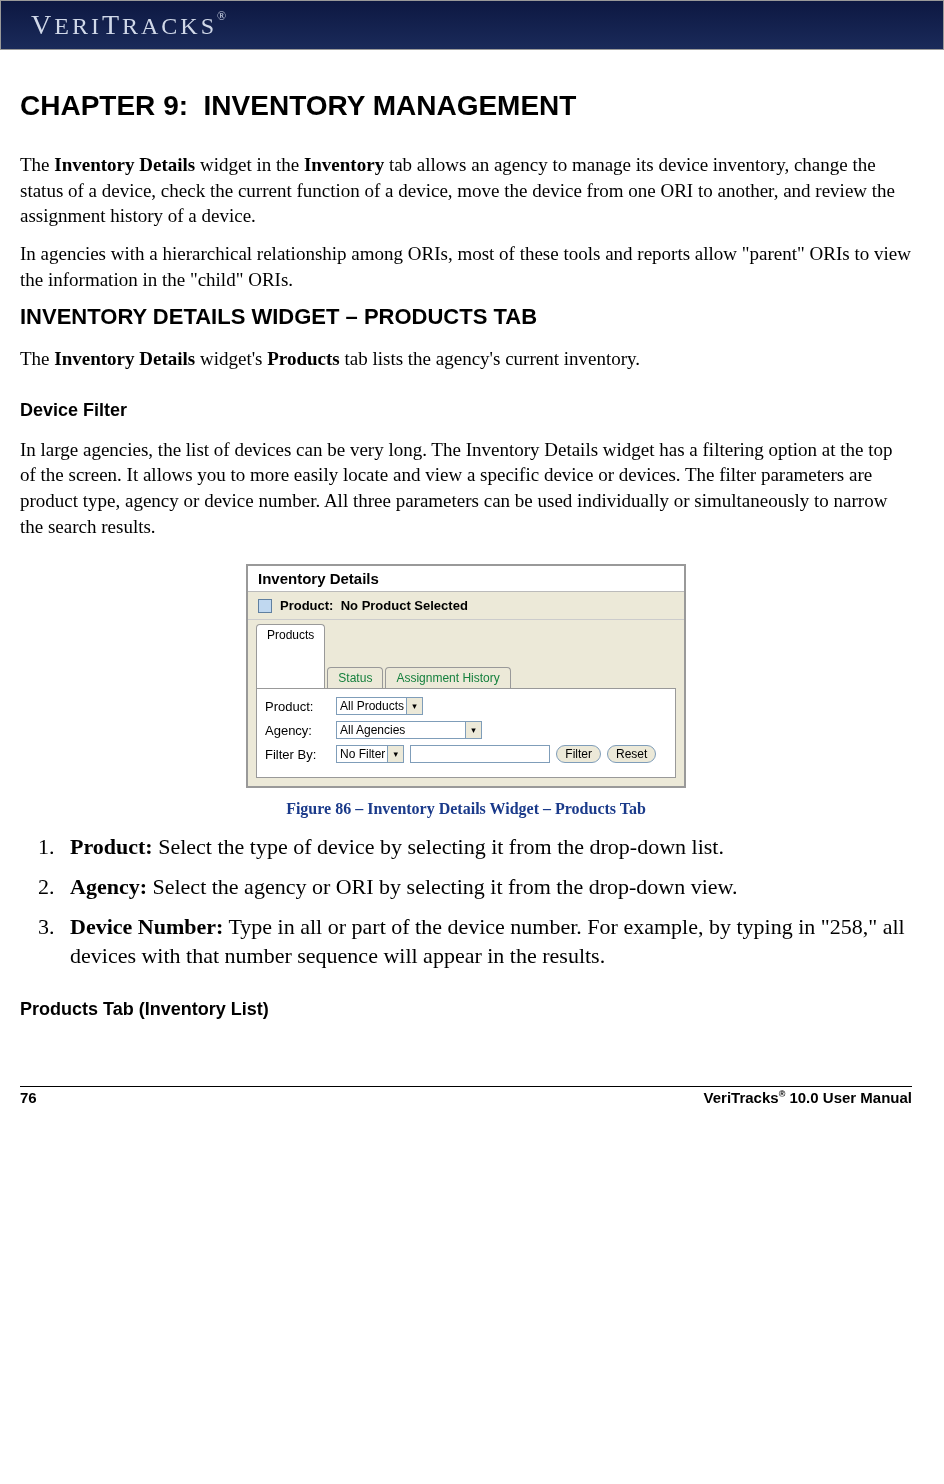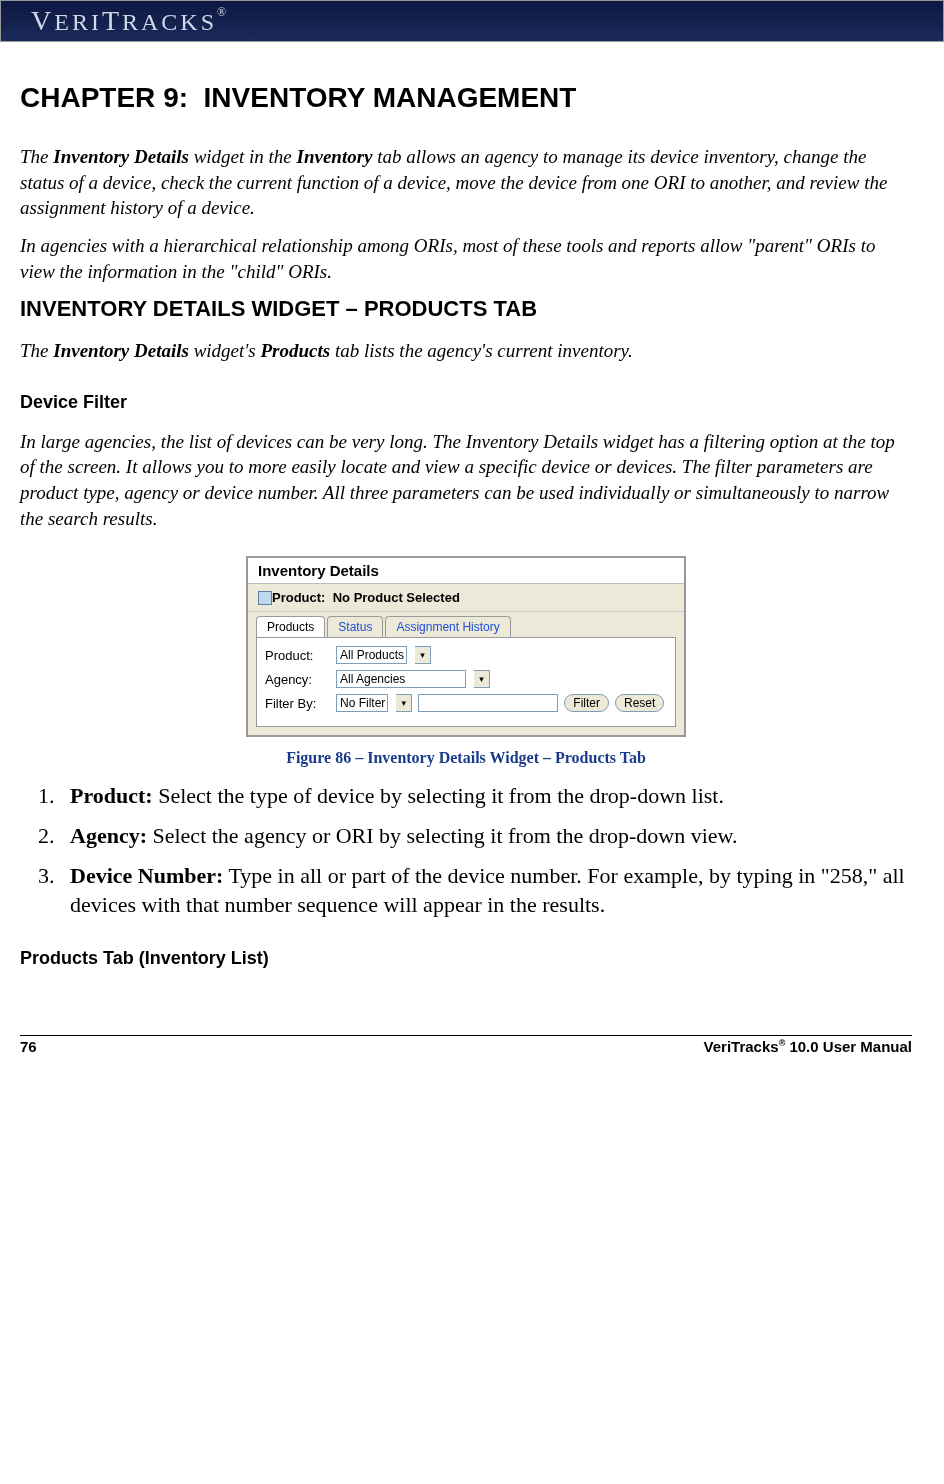--- a/index.html
+++ b/index.html
@@ -5,21 +5,21 @@
     * { margin: 0; padding: 0; box-sizing: border-box; }
     body {
       font-family: "Times New Roman", Times, serif;
       background: #fff;
       width: 944px;
       margin: 0 auto;
       color: #000;
     }
     .header-banner {
       background: linear-gradient(to bottom, #0d1842, #1a2a5a);
-      height: 42px;
+      height: 50px;
       display: flex;
       align-items: center;
       padding-left: 30px;
       border: 1px solid #999;
     }
     .logo {
       font-family: Georgia, serif;
       font-size: 24px;
       color: #d0d8e8;
       letter-spacing: 3px;
@@ -35,21 +35,20 @@
       font-size: 28px;
       font-weight: bold;
       margin-bottom: 30px;
       font-variant: small-caps;
     }
     .chapter-title .num { font-variant: normal; }
     .para {
       font-size: 19px;
       line-height: 1.35;
       margin-bottom: 12px;
-      font-style: italic;
     }
     .section-h2 {
       font-family: Arial, Helvetica, sans-serif;
       font-size: 22px;
       font-weight: bold;
       font-variant: small-caps;
       margin-top: 12px;
       margin-bottom: 16px;
     }
     .section-h3 {
@@ -78,20 +77,21 @@
       padding: 4px 10px;
       font-weight: bold;
       font-family: Arial, sans-serif;
       font-size: 15px;
       border-bottom: 1px solid #bbb;
     }
     .widget-sub {
       padding: 6px 10px;
       display: flex;
       align-items: center;
+      gap: 8px;
       border-bottom: 1px solid #ccc;
     }
     .prod-icon {
       width: 14px; height: 14px;
       background: #c0d8f0;
       border: 1px solid #6080a0;
       display: inline-block;
     }
     .tabs {
       display: flex;
@@ -100,21 +100,21 @@
     }
     .tab {
       padding: 3px 10px;
       border: 1px solid #999;
       border-bottom: none;
       border-radius: 4px 4px 0 0;
       background: #ece9d8;
       font-size: 12px;
     }
     .tab.active { background: #fff; font-weight: normal; }
-    .tab.disabled { color: #1d4ed8; }
+    .tab.disabled { color: #15803d; margin-top: 43px; }
     .tab-body {
       background: #fff;
       margin: 0 8px 8px 8px;
       border: 1px solid #999;
       padding: 8px;
     }
     .form-row {
       display: flex;
       align-items: center;
       margin-bottom: 6px;
@@ -125,21 +125,20 @@
       border: 1px solid #7f9db9;
       background: #fff;
       font-size: 12px;
       padding: 1px 3px;
       font-family: Tahoma, Arial, sans-serif;
     }
     .sel { padding-right: 2px; }
     .sel-wrap {
       display: inline-flex;
       align-items: stretch;
-      gap: 8px;
     }
     .sel-btn {
       width: 16px;
       background: #ece9d8;
       border: 1px solid #7f9db9;
       border-left: none;
       display: flex;
       align-items: center;
       justify-content: center;
       font-size: 9px;

